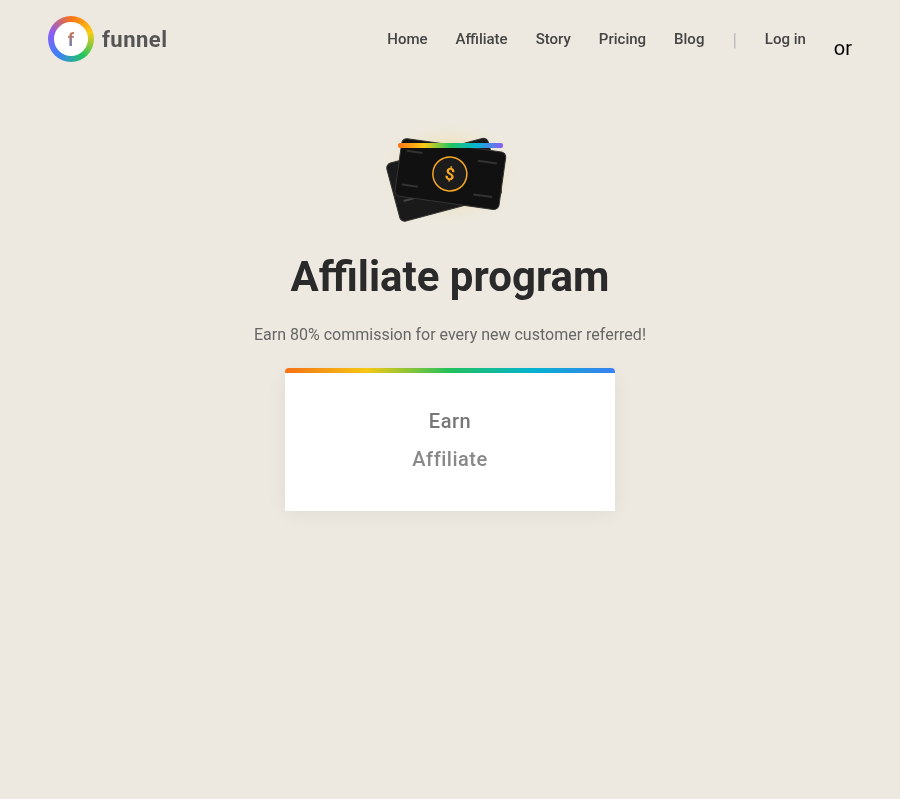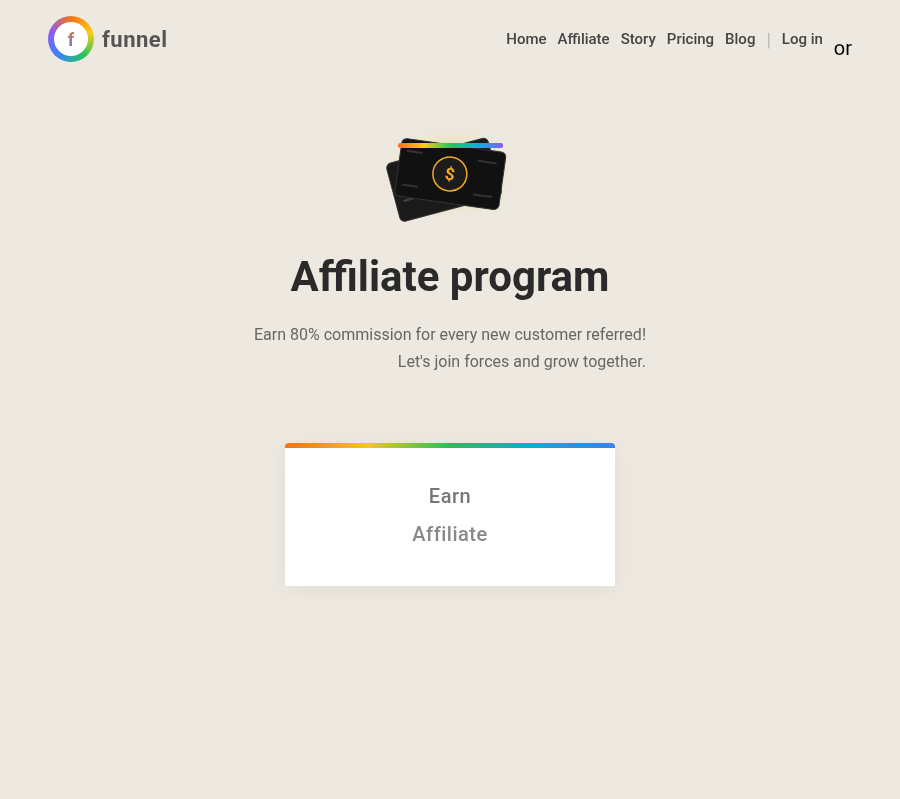--- a/index.html
+++ b/index.html
@@ -66,21 +66,21 @@
     .logo-text {
       font-size: 22px;
       font-weight: 700;
       color: #555;
       letter-spacing: 0.5px;
     }
 
     nav {
       display: flex;
       align-items: center;
-      gap: 11px;
+      gap: 28px;
     }
 
     nav a {
       text-decoration: none;
       color: #444;
       font-size: 15px;
       font-weight: 500;
     }
 
     .nav-divider {
@@ -145,28 +145,28 @@
       font-size: 42px;
       font-weight: 700;
       color: #2a2a2a;
       margin-bottom: 20px;
       text-align: left;
     }
 
     .affiliate-subtitle {
       font-size: 16px;
       color: #666;
-      text-align: right;
+      text-align: left;
       line-height: 1.7;
       max-width: 460px;
     }
 
     
     .card-wrapper {
-      margin-top: 68px;
+      margin-top: 20px;
       width: 330px;
       position: relative;
     }
 
     .card-top-border {
       height: 5px;
       width: 100%;
       background: linear-gradient(90deg, #f97316 0%, #facc15 25%, #22c55e 50%, #06b6d4 75%, #3b82f6 100%);
       border-radius: 4px 4px 0 0;
     }
@@ -265,21 +265,20 @@
           <stop offset="100%" style="stop-color:#8b5cf6"></stop>
         </linearGradient>
       </defs>
     </svg>
   </div>
 
   <h1 class="affiliate-title">Affiliate program</h1>
 
   <div class="affiliate-subtitle">
     <span>Earn 80% commission for every new customer referred!</span><br>
-    <span>Let's join forces and grow together.</span>
   </div>
 
   <div class="card-wrapper">
     <div class="card-top-border"></div>
     <div class="card">
       <span class="card-earn-label">Earn</span>
       <span class="card-commission-label">Affiliate</span>
     </div>
   </div>
 

